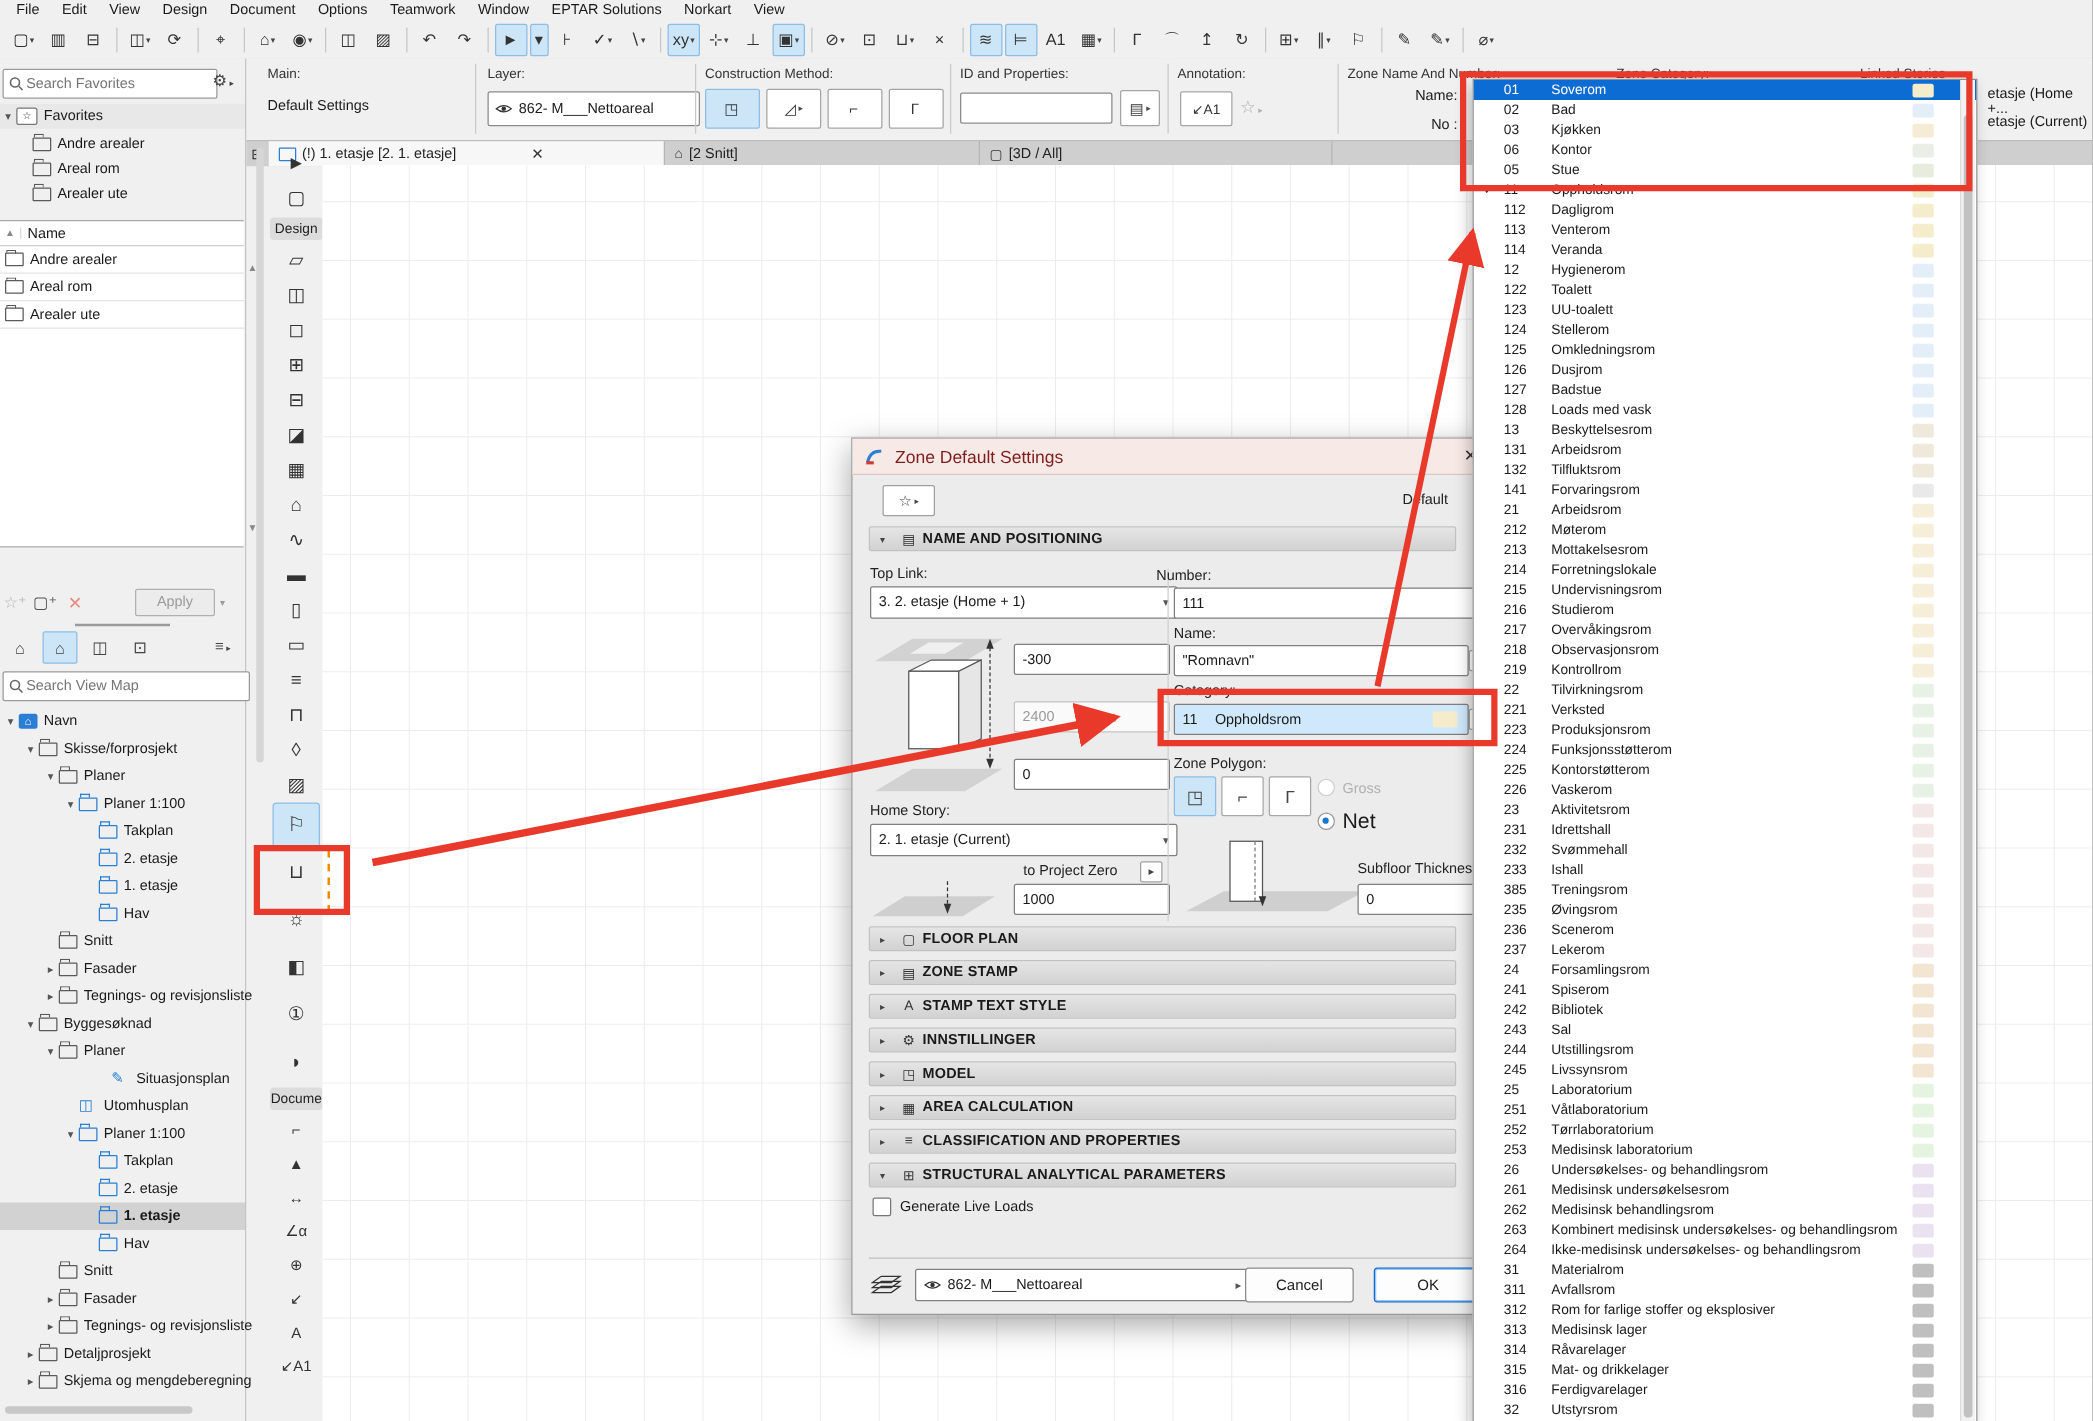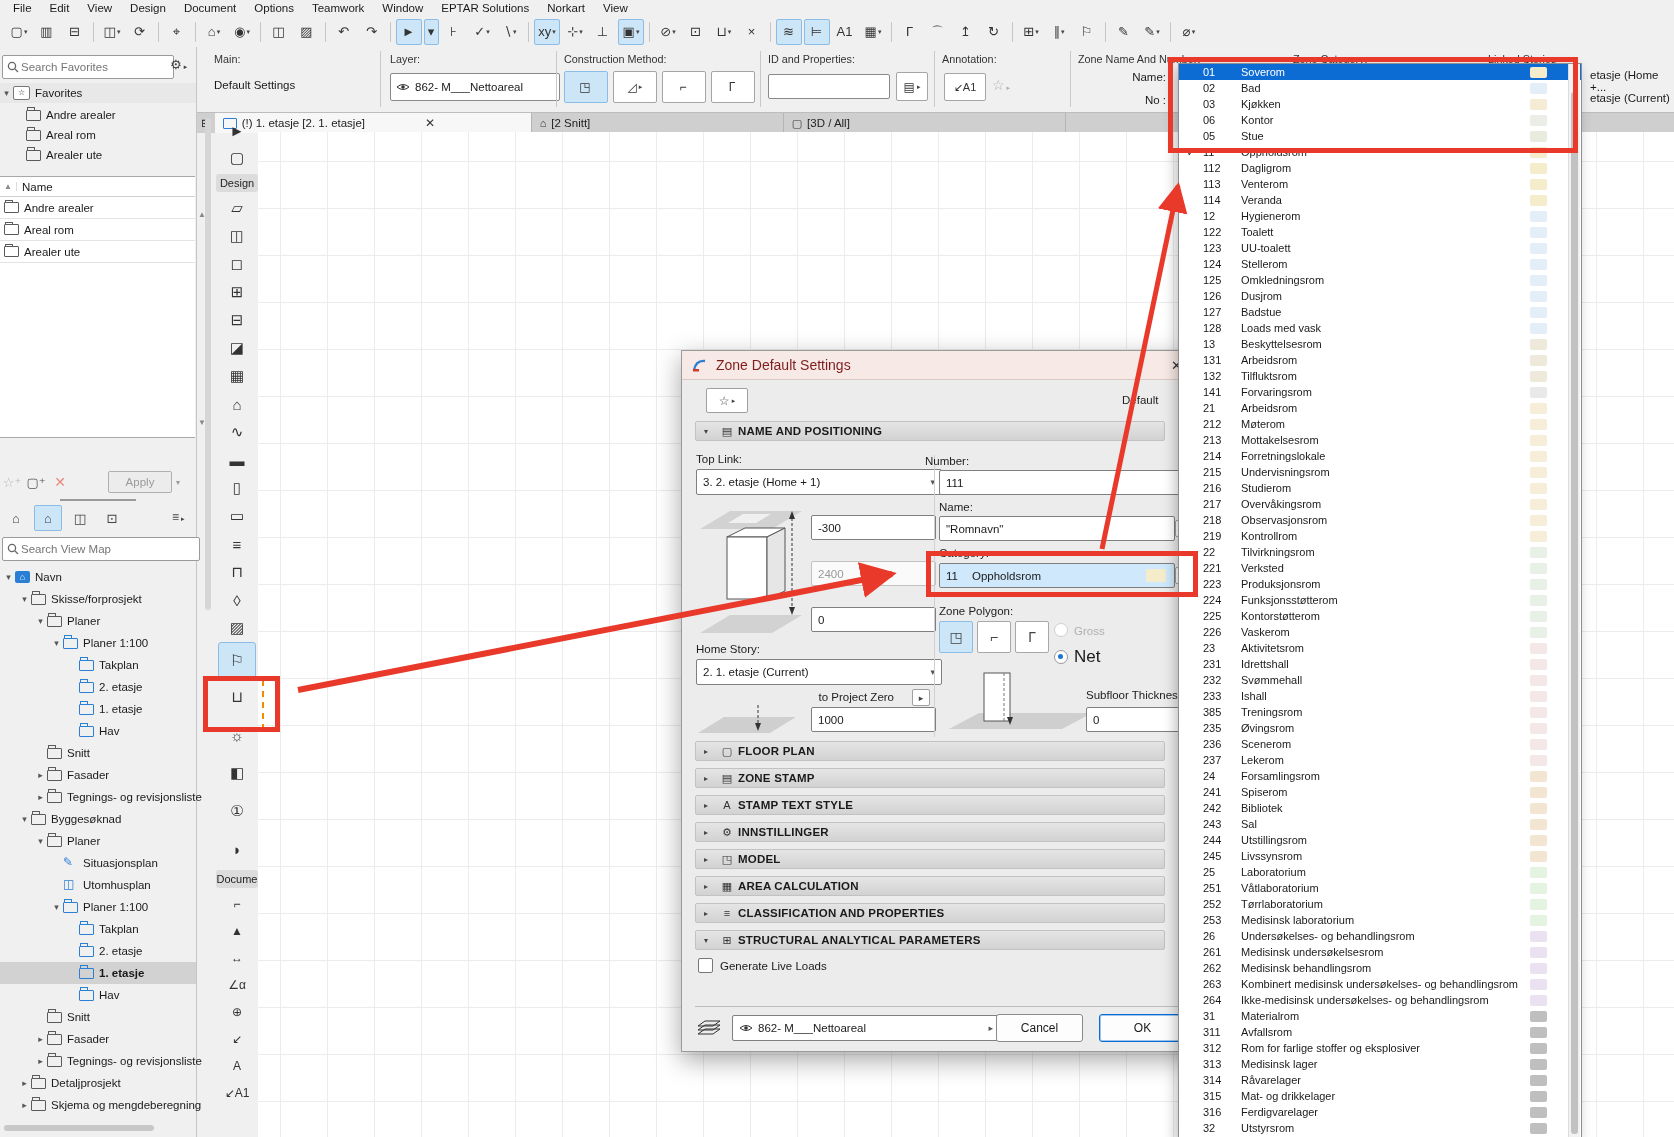--- a/index.html
+++ b/index.html
@@ -569,21 +569,21 @@
         <div class="vtrow" style="padding-left: 18px;">
         <span class="vtarrow">▾</span>
         <span class="ticon" data-icon="folder"></span>
         <span>Byggesøknad</span>
       </div>
         <div class="vtrow" style="padding-left: 34px;">
         <span class="vtarrow">▾</span>
         <span class="ticon" data-icon="folder"></span>
         <span>Planer</span>
       </div>
-        <div class="vtrow" style="padding-left: 50px;">
+        <div class="vtrow" style="padding-left: 76px;">
         <span class="vtarrow"></span>
         <span class="ticon" data-icon="pencil"></span>
         <span>Situasjonsplan</span>
       </div>
         <div class="vtrow" style="padding-left: 50px;">
         <span class="vtarrow"></span>
         <span class="ticon" data-icon="layout"></span>
         <span>Utomhusplan</span>
       </div>
         <div class="vtrow" style="padding-left: 50px;">

